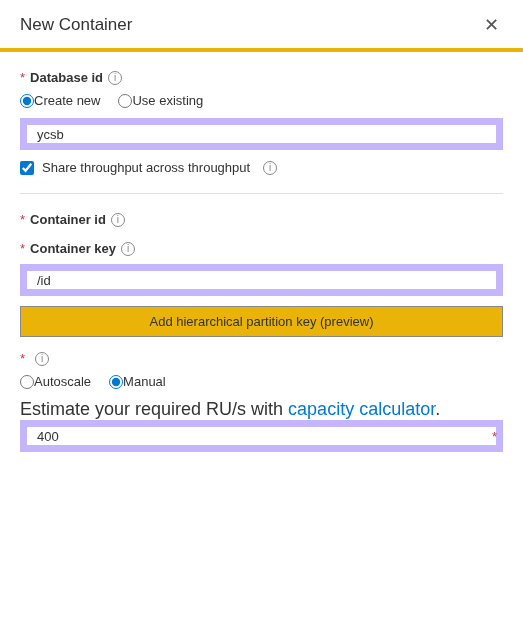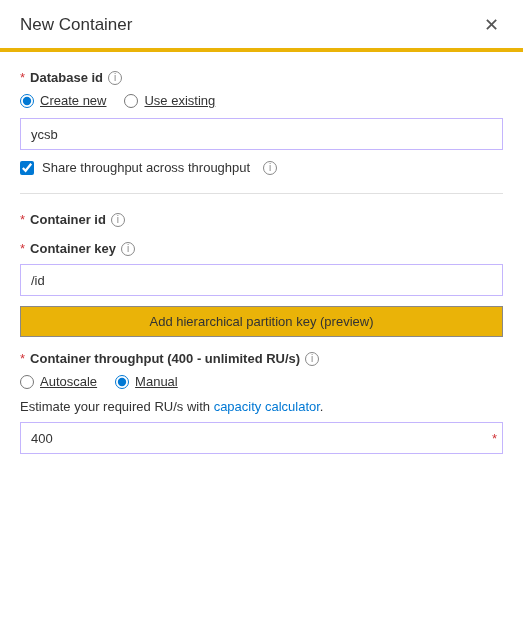--- a/index.html
+++ b/index.html
@@ -70,34 +70,33 @@
     }
     .radio-group {
       display: flex;
       align-items: center;
       gap: 18px;
       margin-bottom: 10px;
     }
     .radio-option {
       display: flex;
       align-items: center;
-      gap: 6px;
-      cursor: pointer;
-      font-size: 13px;
-      text-decoration: underline;
+      gap: 0;
+      cursor: pointer;
+      font-size: 13px;
     }
     .radio-option input[type="radio"] {
       accent-color: #0078d4;
       width: 14px;
       height: 14px;
       cursor: pointer;
     }
     .text-input {
       width: 100%;
-      border: 1px solid #c4b5fd;
+      border: 7px solid #c4b5fd;
       padding: 6px 10px;
       font-size: 13px;
       color: #333;
       outline: none;
       height: 32px;
     }
     .checkbox-row {
       display: flex;
       align-items: center;
       gap: 8px;
@@ -133,23 +132,23 @@
       display: flex;
       align-items: center;
       margin-bottom: 8px;
       font-size: 13px;
     }
     .capacity-link {
       color: #0078d4;
       text-decoration: none;
     }
     .estimate-text {
-      font-size: 13px;
-      color: #333;
-      margin-bottom: 8px;
+      font-size: 18px;
+      color: #333;
+      margin-bottom: 0;
     }
     .input-with-star {
       position: relative;
     }
     .input-with-star .text-input {
       padding-right: 20px;
     }
     .input-star {
       position: absolute;
       right: 6px;
@@ -214,21 +213,20 @@
         <strong>Container key</strong>
         <span class="info-icon">i</span>
       </div>
       <input type="text" class="text-input" value="/id" style="">
       <button class="add-partition-btn">Add hierarchical partition key (preview)</button>
     </div>
 
     <div class="section">
       <div class="throughput-label">
         <span class="required-star">*</span>
-        <strong>Container throughput (400 - unlimited RU/s)</strong>
         <span class="info-icon">i</span>
       </div>
 
       <div class="radio-group">
         <label class="radio-option">
           <input type="radio" name="throughput-type" style="">
           <span>Autoscale</span>
         </label>
         <label class="radio-option">
           <input type="radio" name="throughput-type" checked="" style="">

